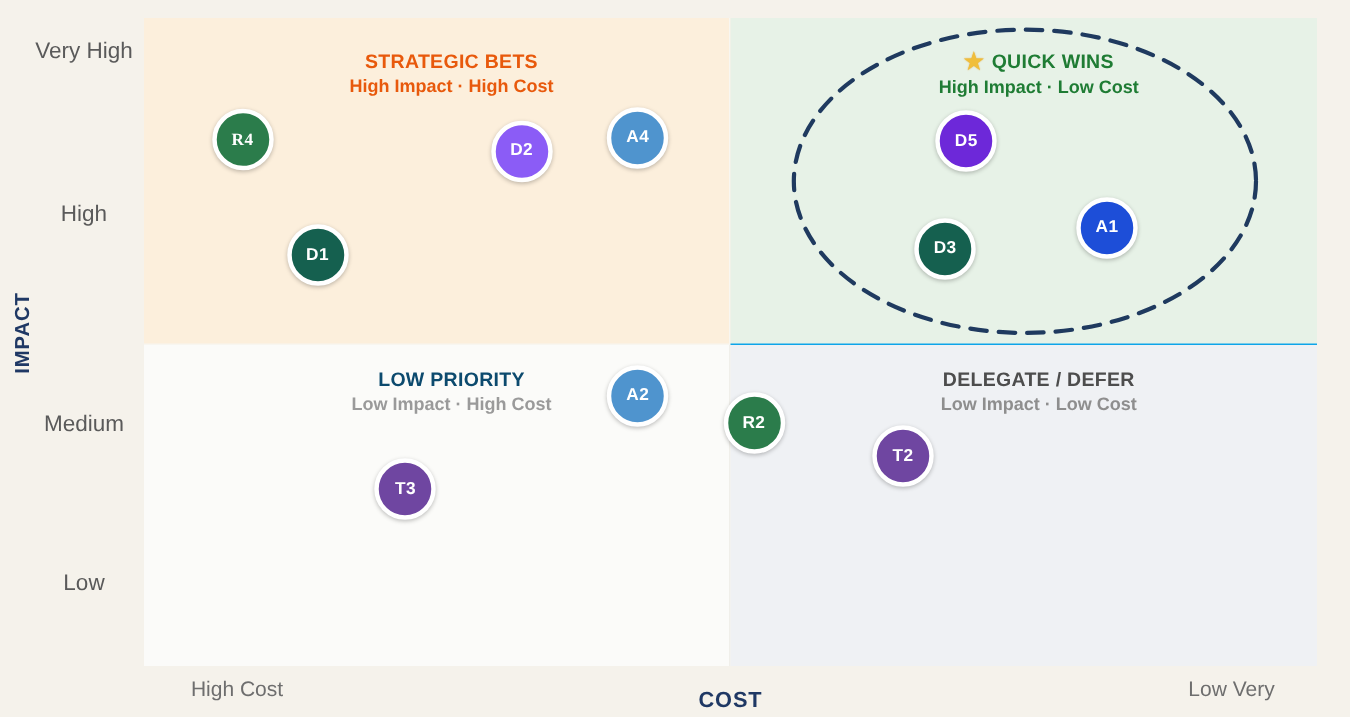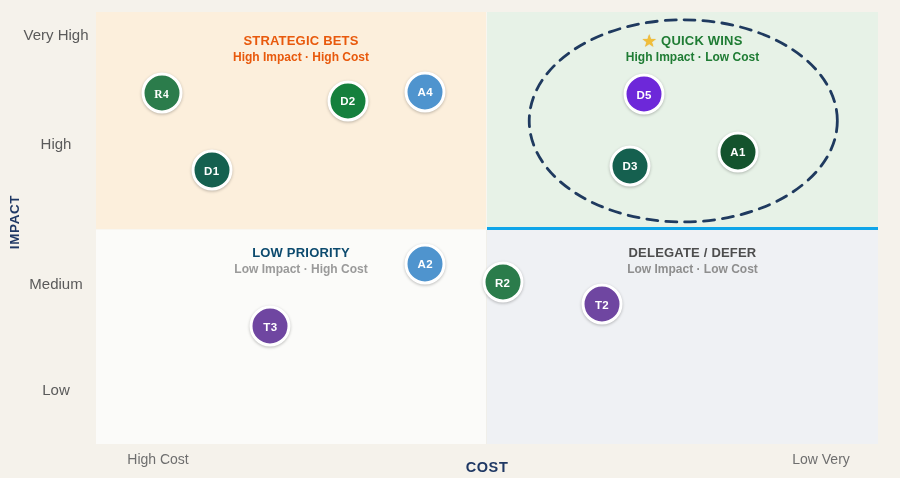--- a/index.html
+++ b/index.html
@@ -7,21 +7,21 @@
     width:900px; height:478px; overflow:hidden;
     background:#F5F2EB;
     font-family:"Liberation Sans", sans-serif;
   }
   .stage {position:relative; width:900px; height:478px; background:#F5F2EB;}
 
   
   .plot {position:absolute; left:96px; top:12px; width:782px; height:432px;}
   .quadrant {position:absolute; box-sizing:border-box;}
   .q-tl {left:0;   top:0;     width:391px; height:218px; background:#FCEFDC; border-right:1px solid #F8F6F0; border-bottom:1px solid #F8F6F0;}
-  .q-tr {left:391px; top:0;   width:391px; height:218px; background:#E7F2E7; border-bottom:3px solid #0ea5e9;}
+  .q-tr {left:391px; top:0;   width:391px; height:218px; background:#E7F2E7; border-bottom:1px solid #0ea5e9;}
   .q-bl {left:0;   top:218px; width:391px; height:214px; background:#FBFBF9; border-right:1px solid #F0EFEA;}
   .q-br {left:391px; top:218px; width:391px; height:214px; background:#EFF1F4;}
 
   .q-head {position:absolute; left:0; width:100%; text-align:center; line-height:15px;margin-left:10px;}
   .q-tl .q-head, .q-tr .q-head {top:21px;}
   .q-bl .q-head, .q-br .q-head {top:15px;}
   .q-title {font-weight:bold; font-size:13px; letter-spacing:.2px;}
   .q-sub   {font-weight:bold; font-size:12px; margin-top:2px;}
   .q-tl .q-title, .q-tl .q-sub {color:#E8590C;}
   .q-tr .q-title, .q-tr .q-sub {color:#1F7C34;}
@@ -93,25 +93,25 @@
       </div>
     </div>
 
     <svg class="highlight-svg" viewBox="0 0 782 432">
       <ellipse id="highlight-ellipse" fill="none" stroke-width="2.8" stroke-dasharray="11 8" stroke-linecap="round" cx="587.2819999999999" cy="108.864" rx="154.05399999999997" ry="101.088" stroke="#1F3A5F"></ellipse>
     </svg>
 
     <div id="points-layer">
         <div class="bubble" style="left: 8.4%; top: 18.8%; background: rgb(43, 124, 75); font-family: Liberation Serif, serif;">R4</div>
         <div class="bubble" style="left: 14.8%; top: 36.6%; background: rgb(21, 96, 79);">D1</div>
-        <div class="bubble" style="left: 32.2%; top: 20.6%; background: #15803d; text-align: center;">D2</div>
+        <div class="bubble" style="left: 32.2%; top: 20.6%; background: #8b5cf6; text-align: center;">D2</div>
         <div class="bubble" style="left: 42.1%; top: 18.5%; background: rgb(79, 148, 206);">A4</div>
         <div class="bubble" style="left: 70.1%; top: 19%; background: #6d28d9;">D5</div>
         <div class="bubble" style="left: 68.3%; top: 35.6%; background: rgb(21, 96, 79);">D3</div>
-        <div class="bubble" style="left: 82.1%; top: 32.4%; background: #14532d;">A1</div>
+        <div class="bubble" style="left: 82.1%; top: 32.4%; background: #1d4ed8;">A1</div>
         <div class="bubble" style="left: 42.1%; top: 58.3%; background: rgb(79, 148, 206);">A2</div>
         <div class="bubble" style="left: 22.3%; top: 72.7%; background: rgb(111, 70, 161);">T3</div>
         <div class="bubble" style="left: 52%; top: 62.5%; background: rgb(43, 124, 75);">R2</div>
         <div class="bubble" style="left: 64.7%; top: 67.6%; background: rgb(111, 70, 161);">T2</div>
       </div>
   </div>
 
   <div class="x-label x-left">High Cost</div>
   <div class="x-axis-title">COST</div>
   <div class="x-label x-right">Low Very</div>

